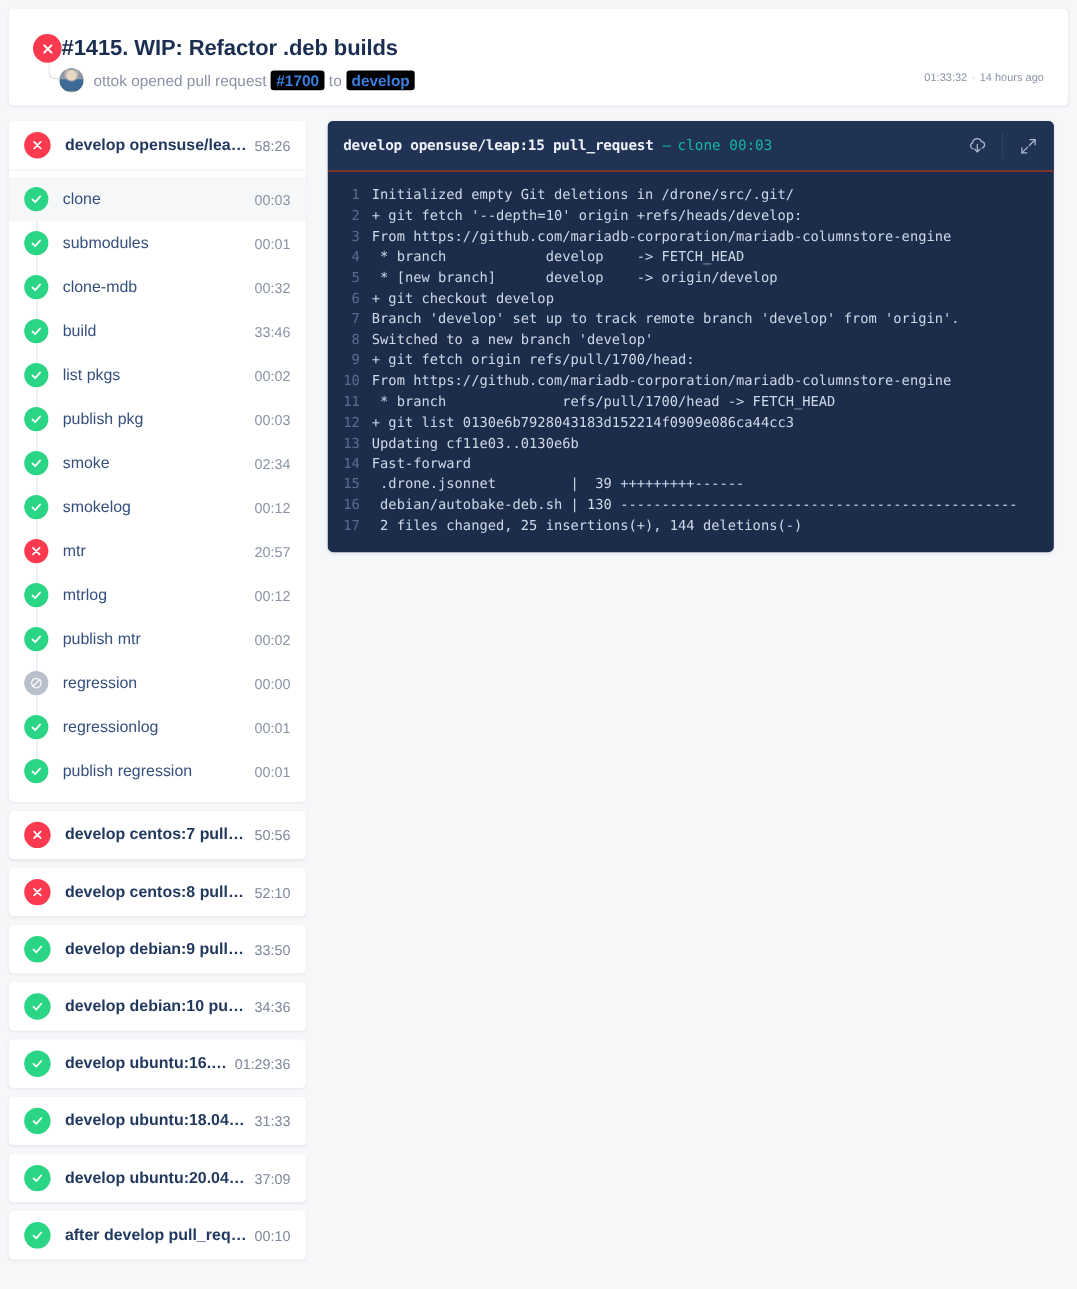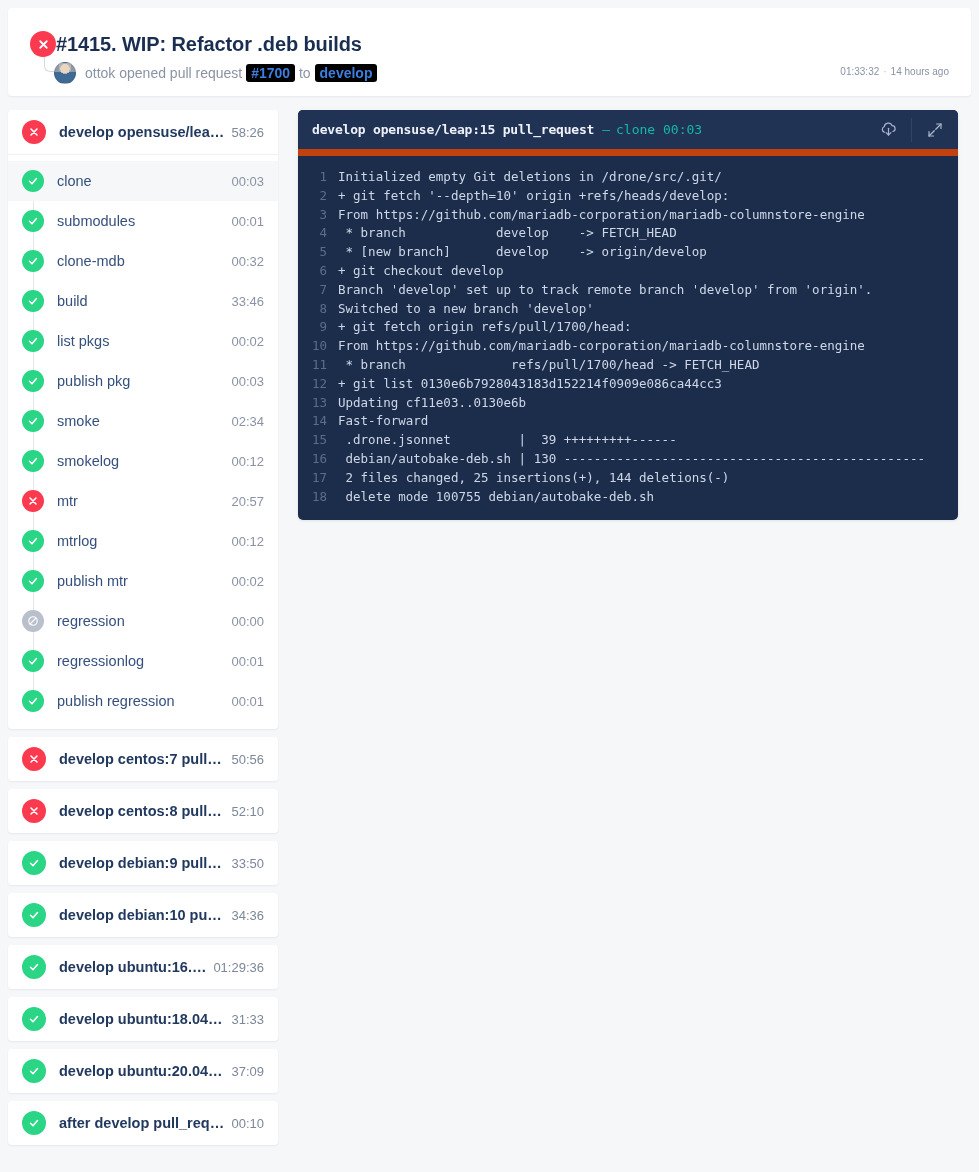--- a/index.html
+++ b/index.html
@@ -88,21 +88,21 @@
   .step-dur { font-size: 13px; color: #8a93a5; flex: 0 0 auto; }
 
   
   .logpanel {
     position: absolute; left: 298px; top: 110px; width: 660px;
     background: #1c2d4c; border-radius: 5px; overflow: hidden;
     box-shadow: 0 1px 3px rgba(25,42,70,0.10);
   }
   .log-head {
     height: 46px; display: flex; align-items: center; padding: 0 0 0 14px;
-    background: #213354; border-bottom: 7px solid #c2410c;
+    background: #213354; border-bottom: 1px solid #c2410c;
   }
   .log-title {
     font-family: "DejaVu Sans Mono", monospace; font-size: 13px; font-weight: 700;
     color: #eef2f8; letter-spacing: -0.2px; white-space: nowrap;
   }
   .log-sub {
     font-family: "DejaVu Sans Mono", monospace; font-size: 13px; color: #14b8a6;
     margin-left: 8px; white-space: nowrap;
   }
   .log-sub .dash { margin-right: 6px; }
@@ -421,17 +421,16 @@
         <div class="log-line"><span class="log-num">8</span><span class="log-txt">Switched to a new branch 'develop'</span></div>
         <div class="log-line"><span class="log-num">9</span><span class="log-txt">+ git fetch origin refs/pull/1700/head:</span></div>
         <div class="log-line"><span class="log-num">10</span><span class="log-txt">From https://github.com/mariadb-corporation/mariadb-columnstore-engine</span></div>
         <div class="log-line"><span class="log-num">11</span><span class="log-txt"> * branch              refs/pull/1700/head -&gt; FETCH_HEAD</span></div>
         <div class="log-line"><span class="log-num">12</span><span class="log-txt">+ git list 0130e6b7928043183d152214f0909e086ca44cc3</span></div>
         <div class="log-line"><span class="log-num">13</span><span class="log-txt">Updating cf11e03..0130e6b</span></div>
         <div class="log-line"><span class="log-num">14</span><span class="log-txt">Fast-forward</span></div>
         <div class="log-line"><span class="log-num">15</span><span class="log-txt"> .drone.jsonnet         |  39 +++++++++------</span></div>
         <div class="log-line"><span class="log-num">16</span><span class="log-txt"> debian/autobake-deb.sh | 130 ------------------------------------------------</span></div>
         <div class="log-line"><span class="log-num">17</span><span class="log-txt"> 2 files changed, 25 insertions(+), 144 deletions(-)</span></div>
-        <div class="log-line"><span class="log-num">18</span><span class="log-txt"> delete mode 100755 debian/autobake-deb.sh</span></div>
       </div>
   </div>
 
 </div>
 
 </body></html>

